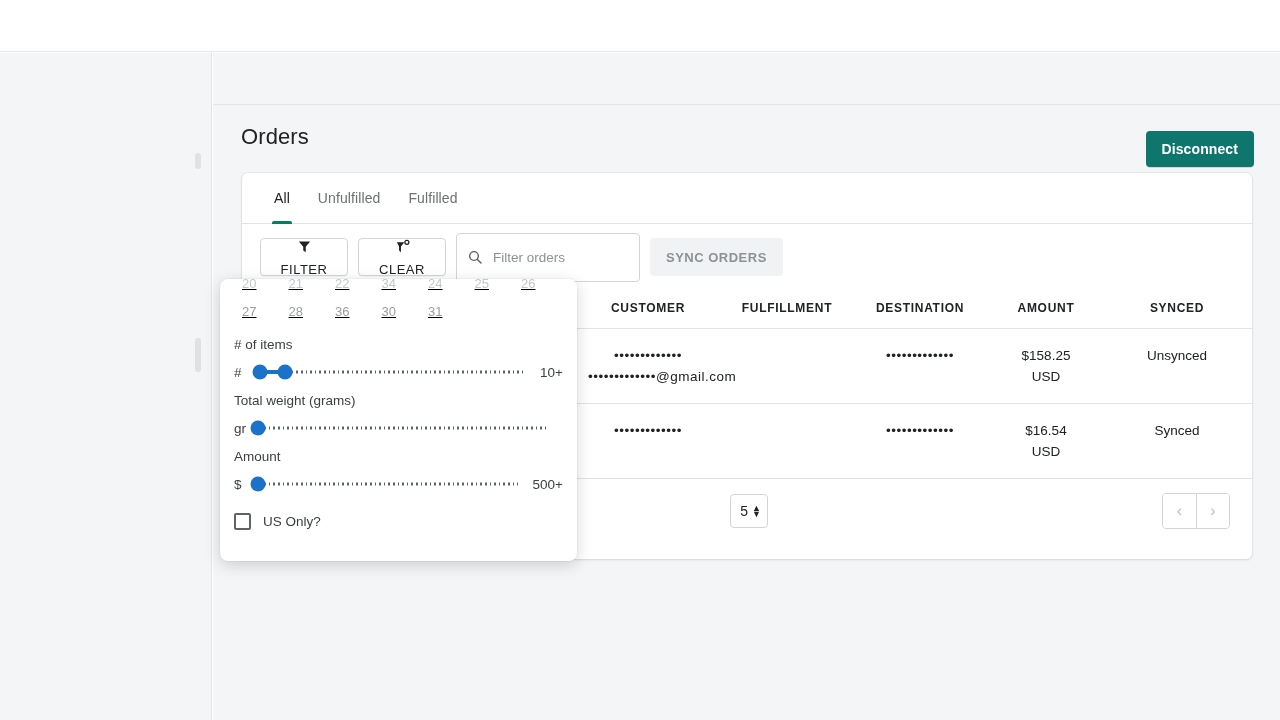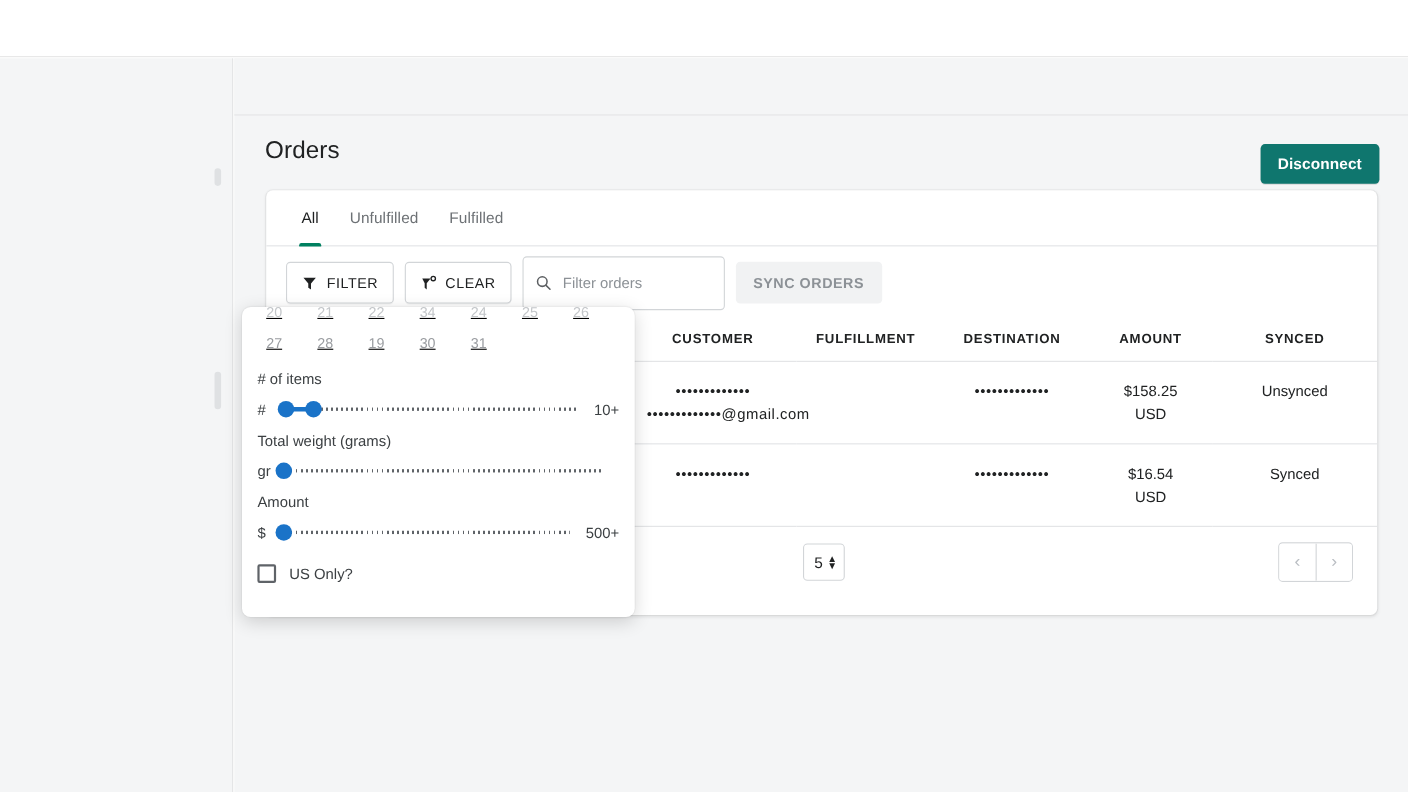--- a/index.html
+++ b/index.html
@@ -89,20 +89,21 @@
     position: relative; height: 66px; display: flex; align-items: center;
     padding-left: 18px; gap: 10px;
   }
   .tb-btn {
     height: 38px; min-width: 88px; padding: 0 13px;
     display: flex; align-items: center; gap: 8px;
     background: #ffffff; border: 1px solid #d2d5d8; border-radius: 4px;
     font-size: 13px; color: #202223; cursor: pointer;
     font-weight: 500; letter-spacing: .5px;
     box-shadow: 0 1px 0 rgba(0,0,0,.04);
+    flex-direction: column;
   }
   .search-wrap {
     position: relative; width: 184px; height: 49px;
     border: 1px solid #d2d5d8; border-radius: 4px; background: #fff;
     display: flex; align-items: center; padding-left: 10px; gap: 8px;
   }
   .search-input {
     border: none; outline: none; background: transparent;
     font-size: 13.5px; color: #202223; width: 132px;
     font-family: "Liberation Sans", sans-serif;
@@ -353,21 +354,21 @@
         <div class="cal-cell">21</div>
         <div class="cal-cell">22</div>
         <div class="cal-cell">34</div>
         <div class="cal-cell">24</div>
         <div class="cal-cell">25</div>
         <div class="cal-cell">26</div>
       </div>
       <div class="cal-row r2">
         <div class="cal-cell">27</div>
         <div class="cal-cell">28</div>
-        <div class="cal-cell">19</div>
+        <div class="cal-cell">36</div>
         <div class="cal-cell">30</div>
         <div class="cal-cell">31</div>
         <div class="cal-cell"></div>
         <div class="cal-cell"></div>
       </div>
     </div>
 
     <div class="fgroup">
       <div class="fgroup-label"># of items</div>
       <div class="slider-row">

